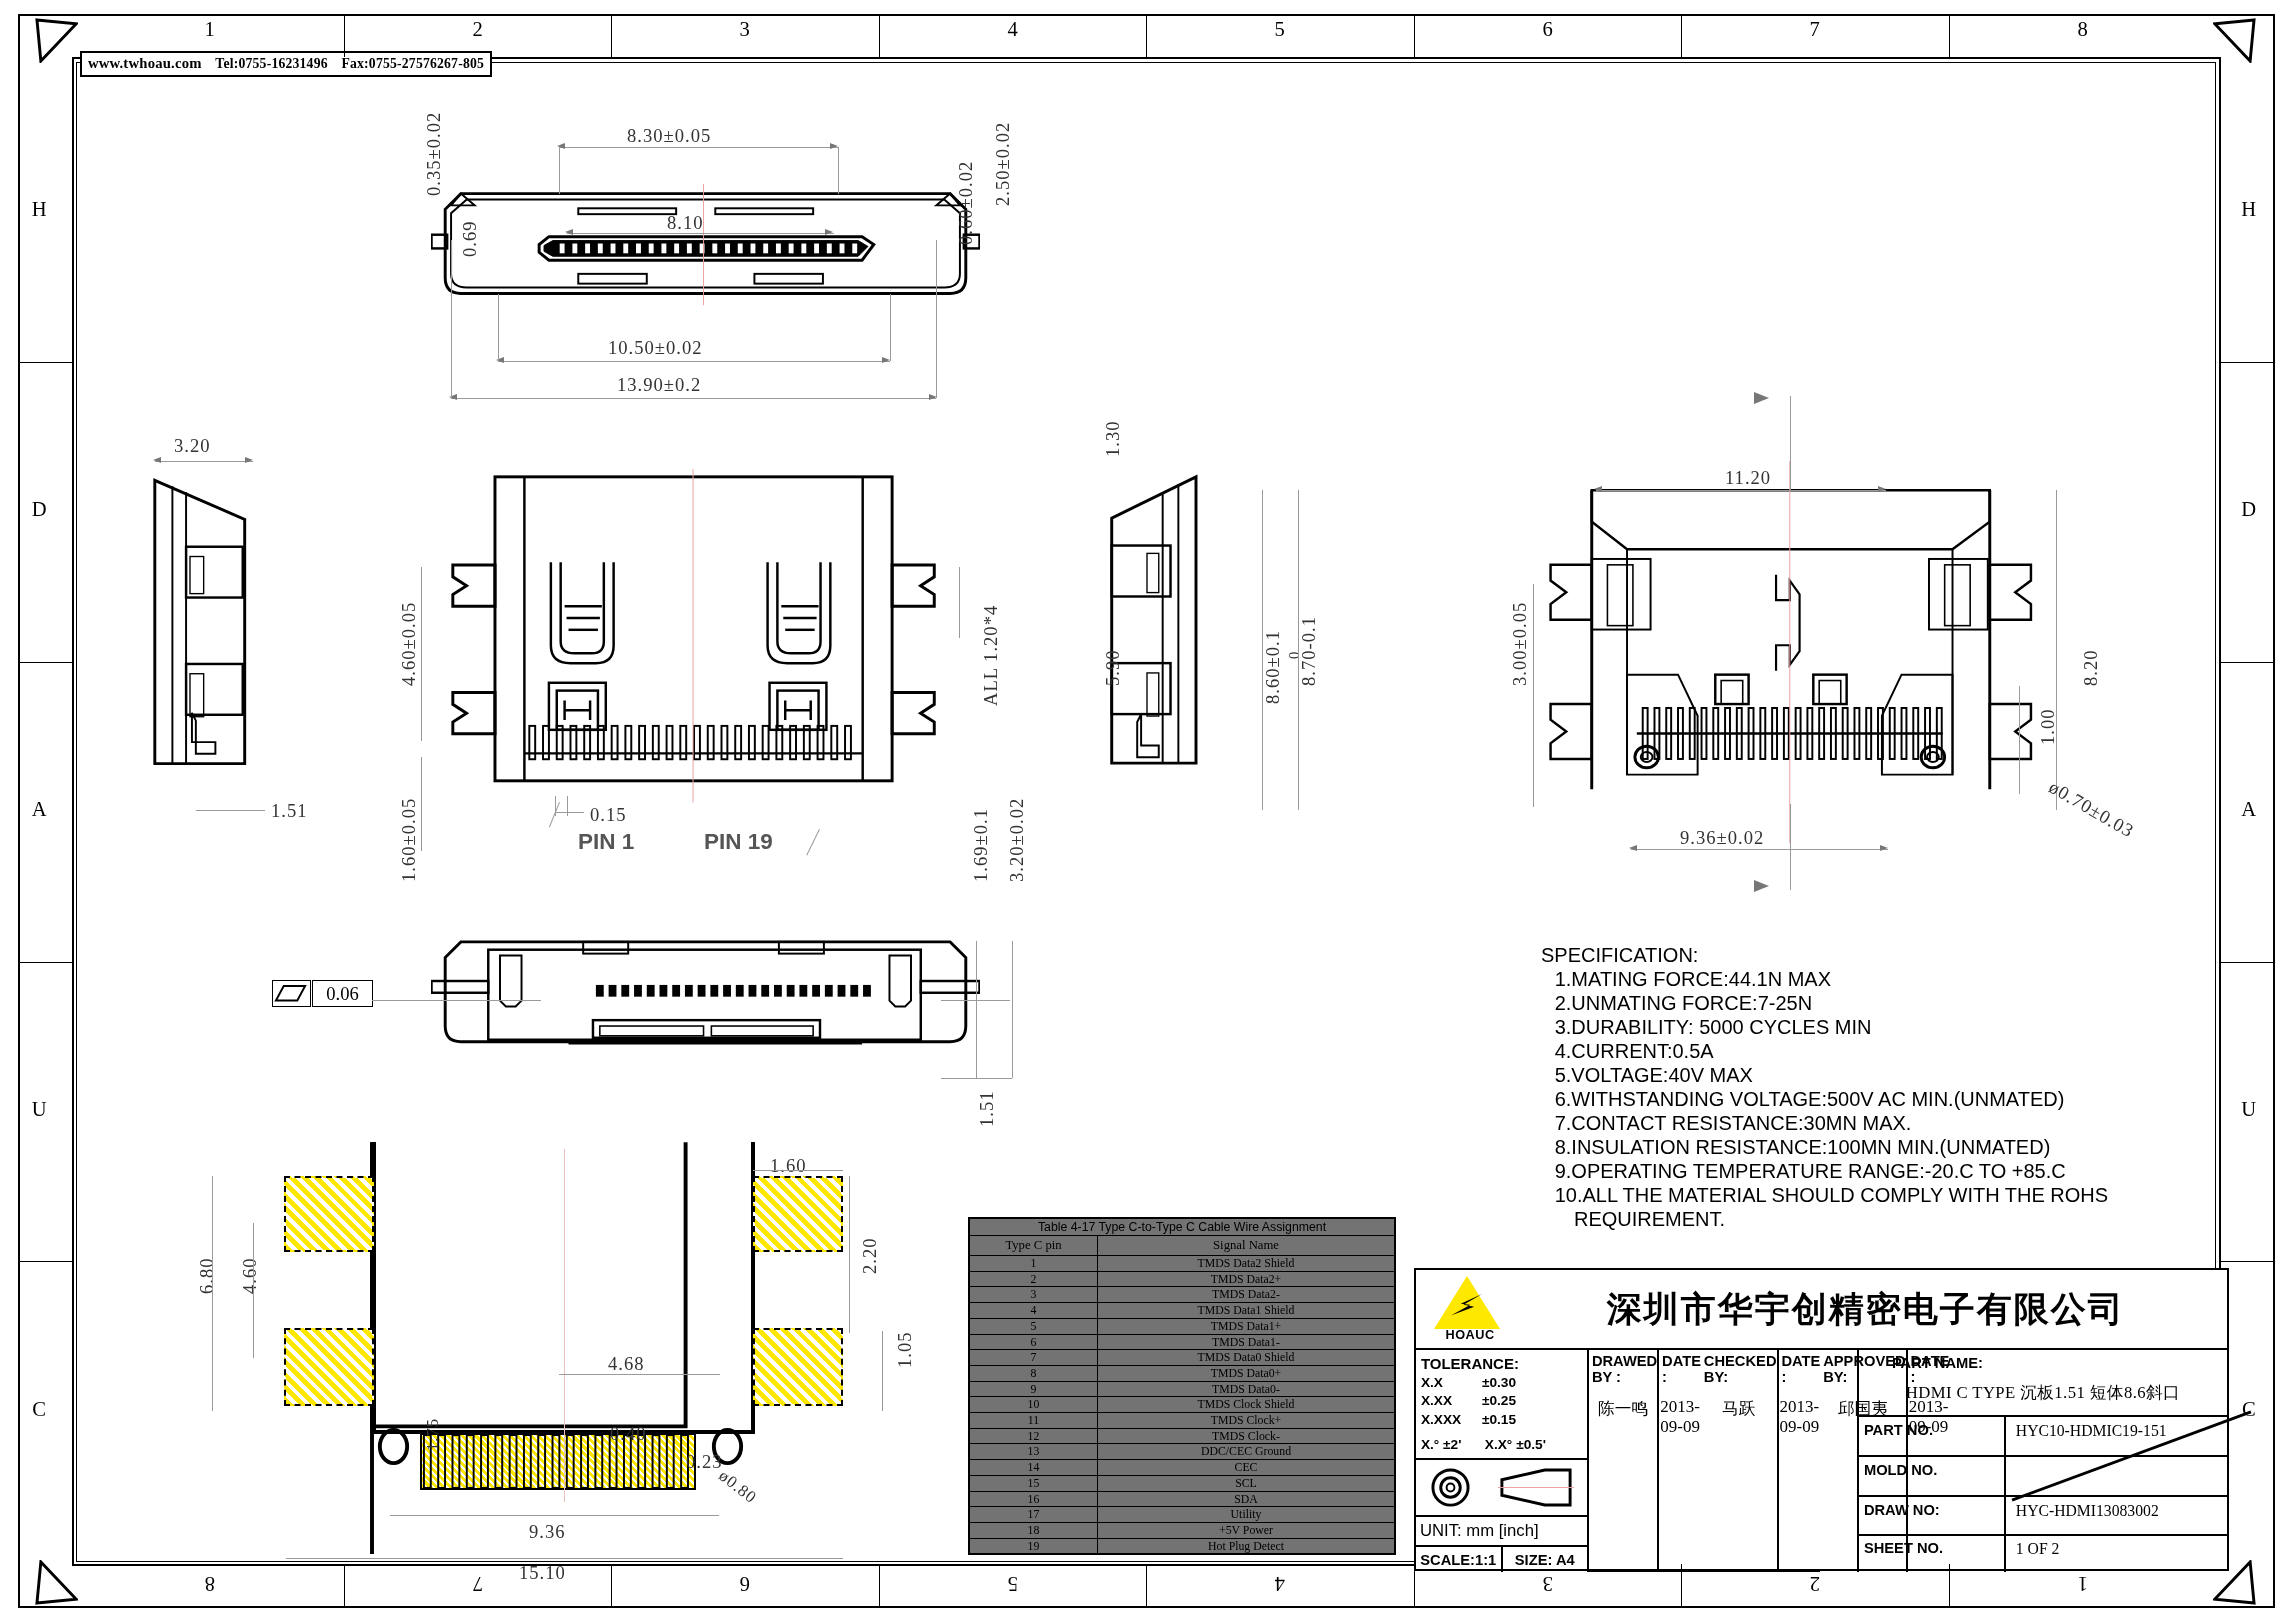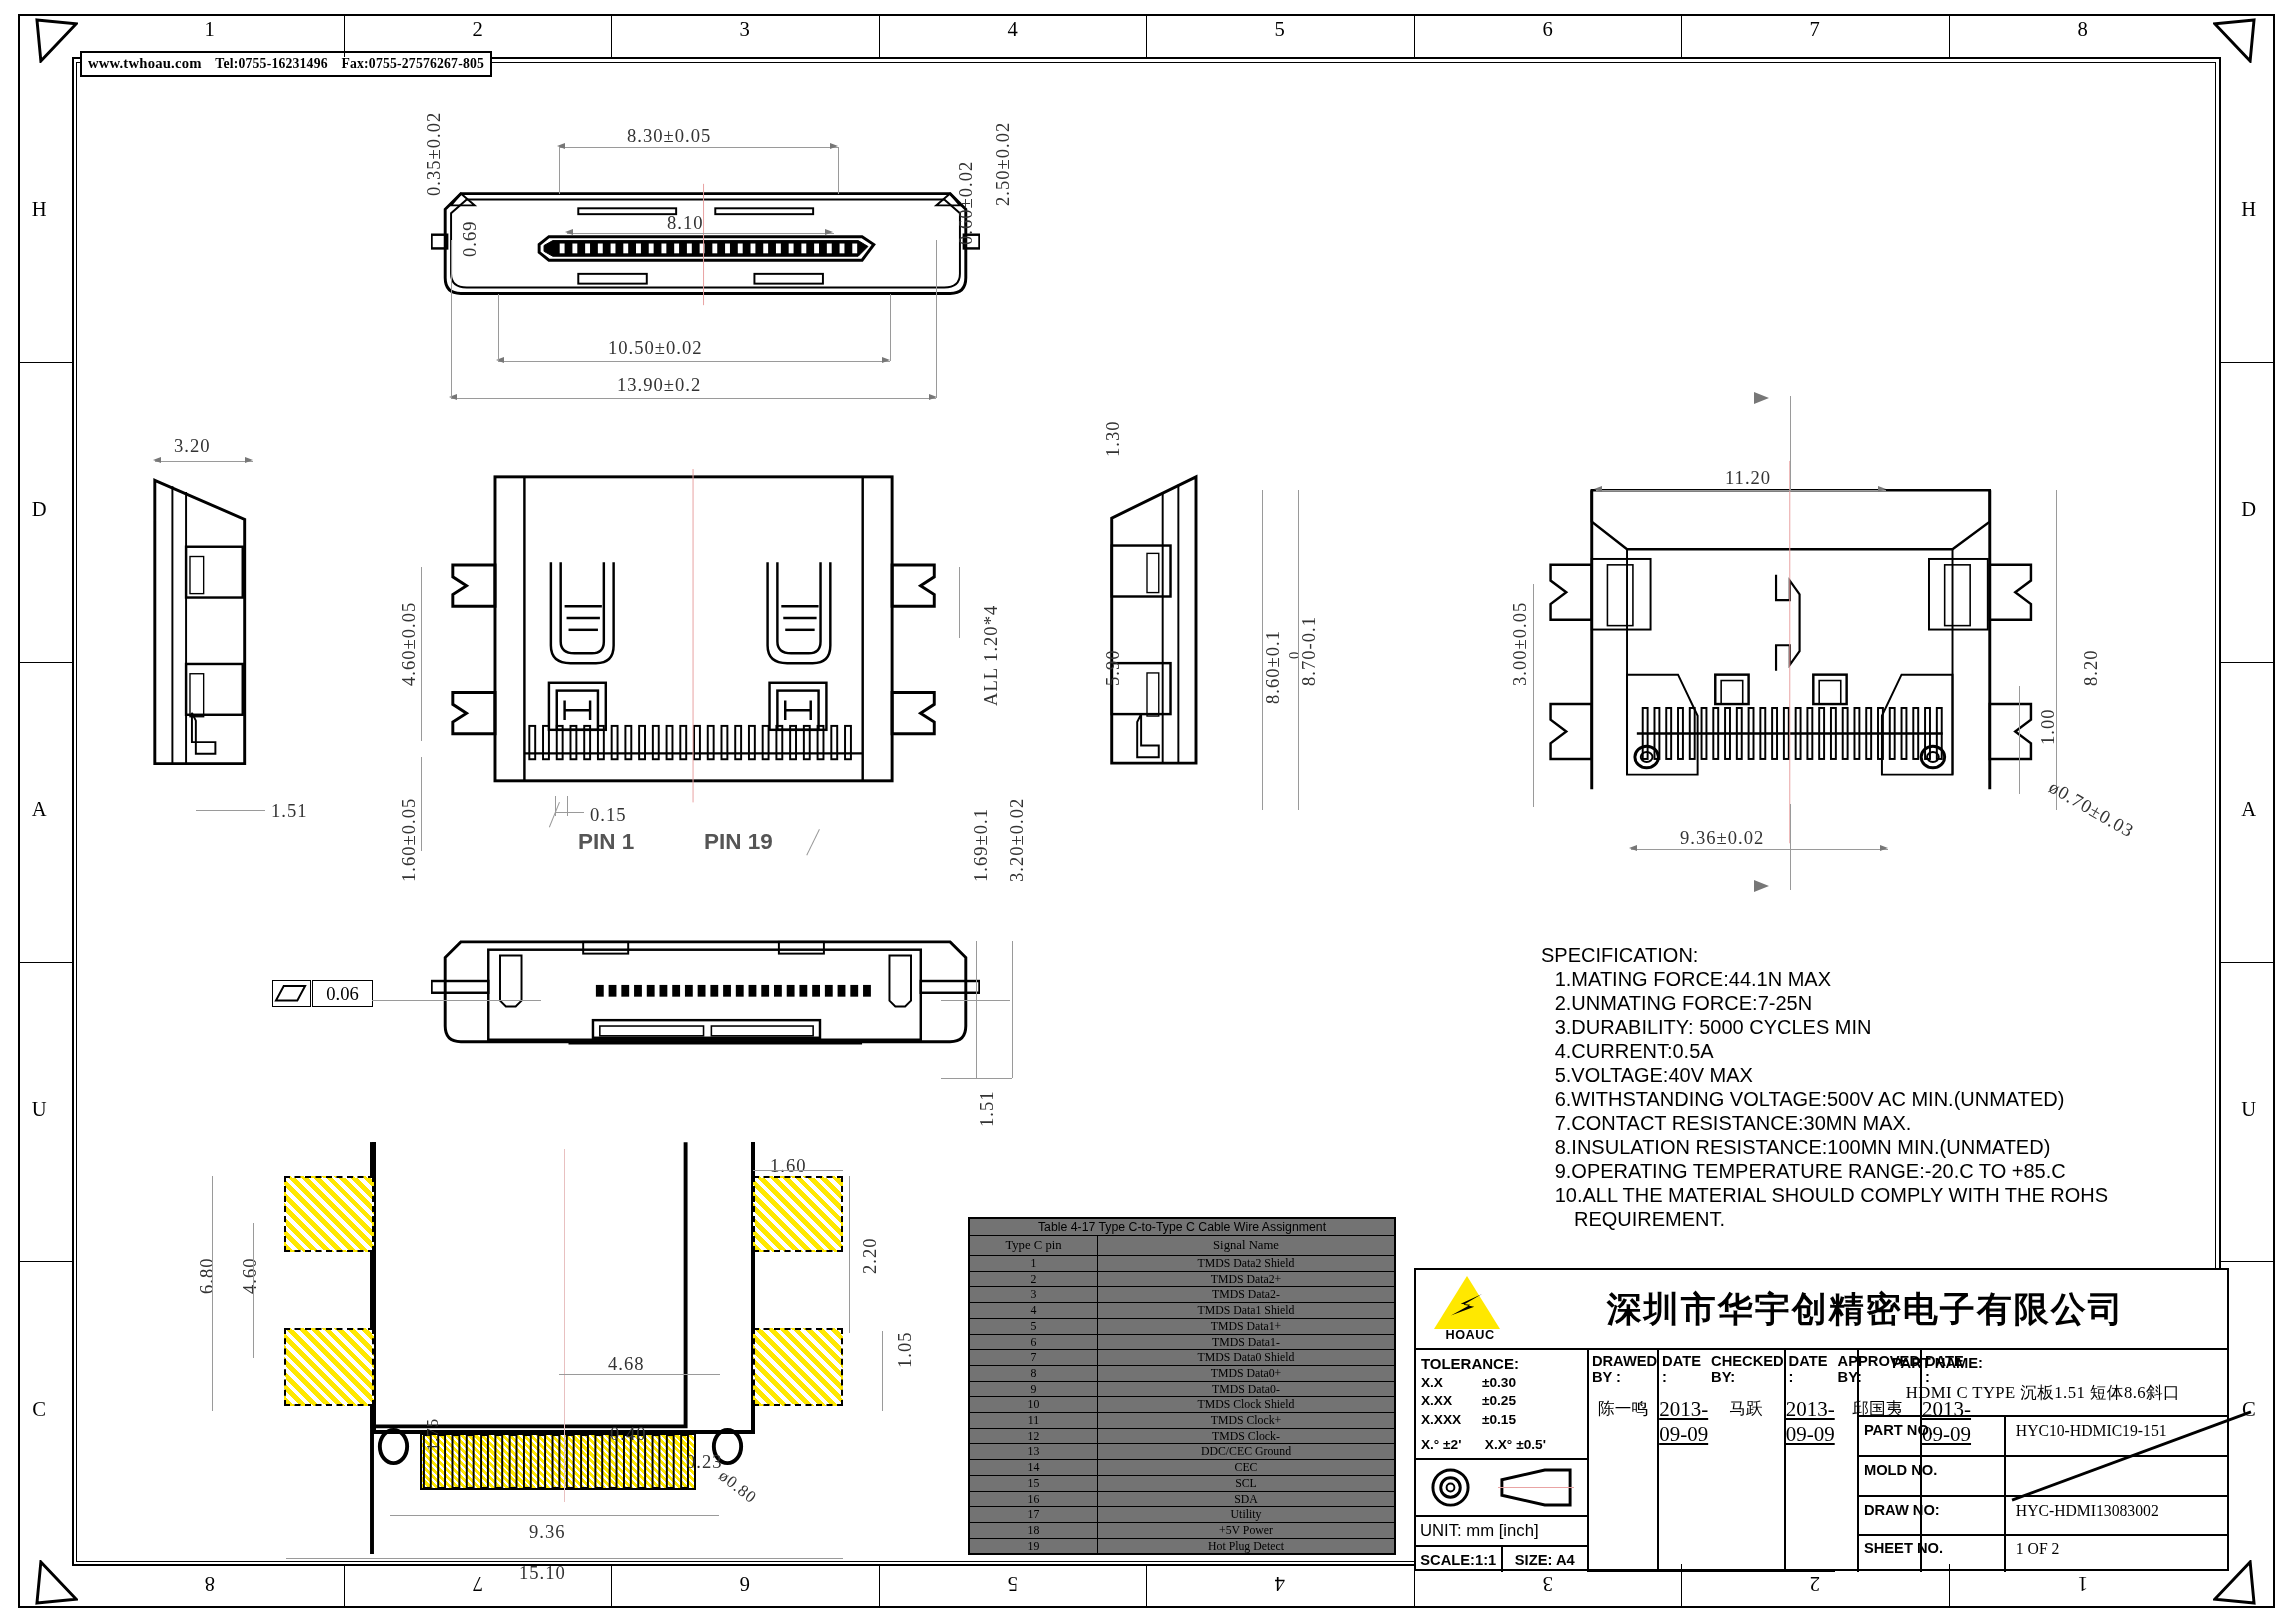--- a/index.html
+++ b/index.html
@@ -79,21 +79,21 @@
   .scalerow div{flex:1;display:flex;align-items:center;justify-content:center;font-family:"Liberation Sans",sans-serif;font-weight:bold;font-size:14.7px;}
   .scalerow div:first-child{border-right:2px solid #000;}
 
   .col-mid{width:270px;border-right:2.9px solid #000;box-sizing:border-box;display:flex;}
   .mrow{flex:1;display:flex;border-bottom:2px solid #000;}
   .mrow:last-child{border-bottom:none;}
   .mcell{flex:1;position:relative;border-right:2px solid #000;box-sizing:border-box;}
   .mcell:last-child{border-right:none;}
   .mlab{font-family:"Liberation Sans",sans-serif;font-weight:bold;font-size:14.7px;padding:2.9px 0 0 2.9px;}
   .mval{text-align:center;font-family:"Liberation Serif",serif;font-size:16.7px;padding-top:11.8px;}
-  .mval.sm{font-size:21px;text-decoration:underline;}
+  .mval.sm{font-size:17px;}
 
   .col-right{flex:1;display:flex;flex-direction:column;}
   .rrow{display:flex;border-bottom:2px solid #000;}
   .rrow:last-child{border-bottom:none;}
   .rlab{width:147px;border-right:2px solid #000;box-sizing:border-box;font-family:"Liberation Sans",sans-serif;font-weight:bold;font-size:14.7px;padding:4.9px 0 0 4.9px;}
   .rval{flex:1;font-family:"Liberation Serif",serif;font-size:15.7px;padding:4.9px 0 0 9.8px;}
   .pnrow{height:80px;border-bottom:2px solid #000;}
   .pnrow .rlab{width:auto;border-right:none;margin-left:28px;}
   .pnbig{font-family:"Liberation Serif",serif;font-size:16.7px;text-align:center;padding-top:9.8px;letter-spacing:0.4px;}
   .r48{height:47px;}

